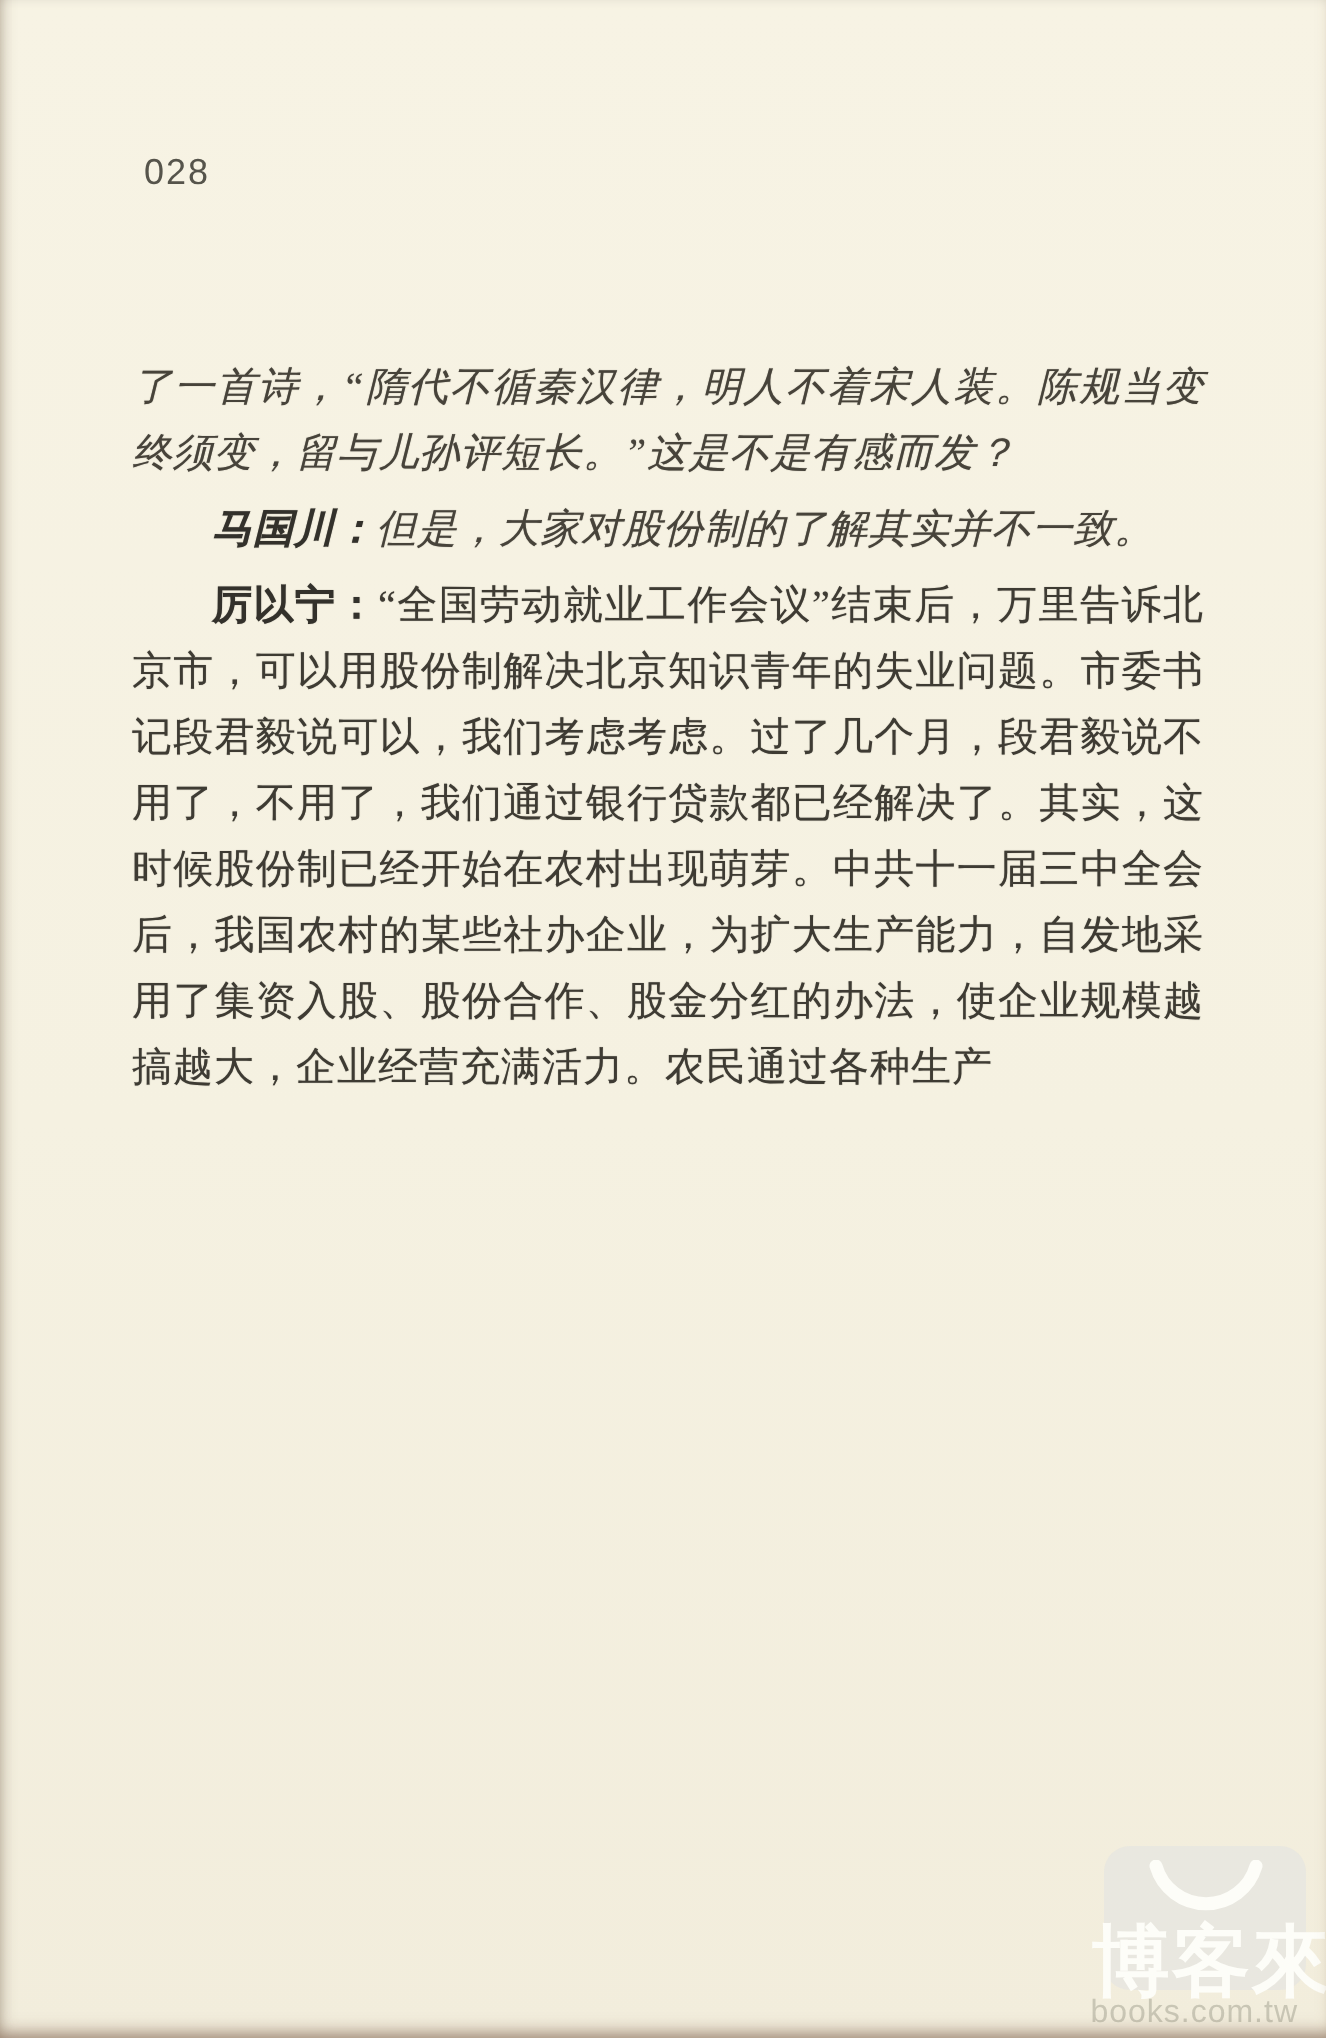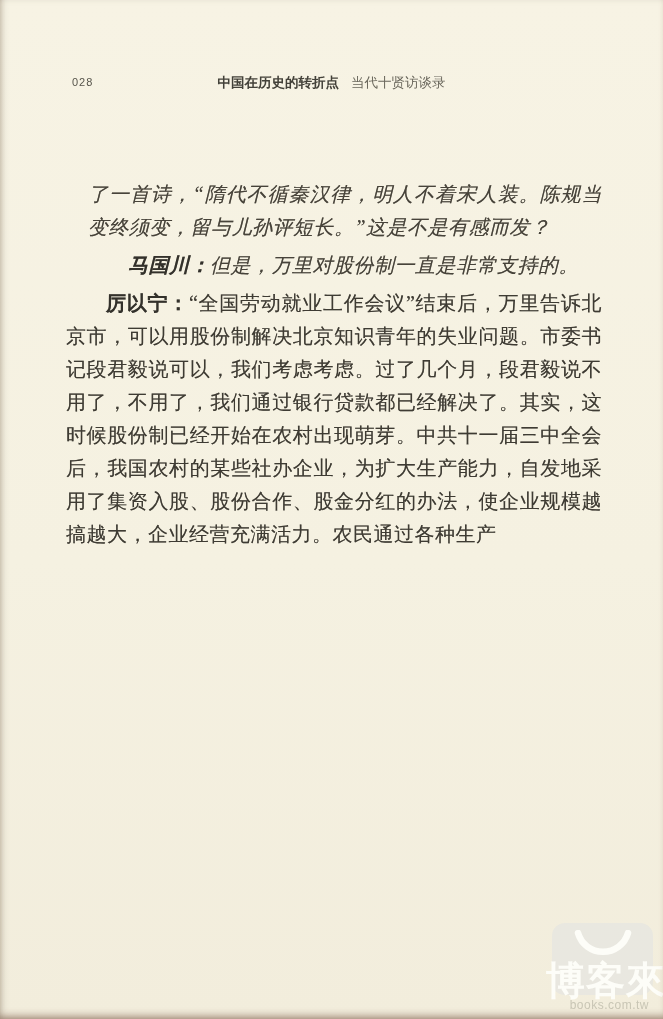--- a/index.html
+++ b/index.html
@@ -17,77 +17,74 @@
     box-shadow:
       inset 0 -7px 9px -5px rgba(120,80,62,0.50),
       inset 5px -5px 8px -5px rgba(105,88,70,0.45),
       inset 0 3px 5px -3px rgba(190,185,168,0.35);
   }
   
   .header{position:absolute;top:74px;left:0;width:100%;height:22px;}
   .pagenum{
     position:absolute;left:72px;top:2px;
     font-family:"Liberation Sans","DejaVu Sans",sans-serif;
-    font-size:11px;letter-spacing:1px;color:#56544b;
+    font-size:18px;letter-spacing:1px;color:#56544b;
   }
   .running-title{
     position:absolute;left:0;width:100%;text-align:center;
     font-size:13.5px;white-space:nowrap;
   }
   .rt-bold{font-weight:700;color:#434139;}
   .rt-light{font-weight:400;color:#6a675c;margin-left:12px;}
   
   .body-text{
     position:absolute;left:66px;top:178px;width:536px;
     font-size:20px;line-height:33px;letter-spacing:0.5px;
     color:#3e3b33;
     text-align:justify;text-justify:inter-ideograph;
     word-break:break-all;
     text-shadow:0 0 0.5px rgba(62,59,51,0.55);
   }
   .body-text p{margin:5px 0 0 0;text-indent:2em;}
   .body-text p.noindent{margin-top:0;text-indent:0;}
-  .body-text p.kai{font-style:italic;color:#47433a;margin-left:22px;}
+  .body-text p.kai{font-style:italic;color:#47433a;}
   .spk{font-weight:700;font-style:inherit;color:#33312b;}
   
   .watermark{position:absolute;left:0;top:0;width:100%;height:100%;pointer-events:none;}
   .wm-box{
     position:absolute;left:552px;top:923px;width:101px;height:72px;
     background:rgba(232,231,223,0.95);border-radius:13px;
     text-align:center;
   }
   .smile{display:block;margin:7px auto 0 auto;}
   .wm-text{
     margin-top:-2px;
     font-family:"Liberation Sans","DejaVu Sans",sans-serif;
     font-size:39px;font-weight:700;color:#fdfdf8;
     letter-spacing:1px;white-space:nowrap;
     margin-left:-6px;
   }
   .wm-site{
     position:absolute;right:14px;top:998px;
     font-family:"Liberation Sans","DejaVu Sans",sans-serif;
-    font-size:12px;color:#c9c6b5;letter-spacing:0.5px;
+    font-size:16px;color:#c9c6b5;letter-spacing:0.5px;
   }
 </style>
 </head>
 <body>
 
 <div class="page">
 
   <div class="header">
     <span class="pagenum">028</span>
-    <div class="running-title">
-      <span class="rt-bold">中国在历史的转折点</span><span class="rt-light">当代十贤访谈录</span>
-    </div>
   </div>
 
   <div class="body-text">
     <p class="kai noindent"><span>了一首诗，“隋代不循秦汉律，明人不着宋人装。陈规当变终须变，留与儿孙评短长。”这是不是有感而发？</span></p>
-    <p class="kai"><span class="spk">马国川：</span><span>但是，万里对股份制一直是非常支持的。</span></p>
+    <p class="kai"><span class="spk">马国川：</span><span>但是，大家对股份制的了解其实并不一致。</span></p>
     <p class="song"><span class="spk">厉以宁：</span><span>“全国劳动就业工作会议”结束后，万里告诉北京市，可以用股份制解决北京知识青年的失业问题。市委书记段君毅说可以，我们考虑考虑。过了几个月，段君毅说不用了，不用了，我们通过银行贷款都已经解决了。其实，这时候股份制已经开始在农村出现萌芽。中共十一届三中全会后，我国农村的某些社办企业，为扩大生产能力，自发地采用了集资入股、股份合作、股金分红的办法，使企业规模越搞越大，企业经营充满活力。农民通过各种生产</span></p>
   </div>
 
   <div class="watermark">
     <div class="wm-box">
       <svg class="smile" width="62" height="26" viewBox="0 0 62 26">
         <path d="M6 3 A 26 26 0 0 0 56 3" fill="none" stroke="#fdfdf8" stroke-width="6.5" stroke-linecap="round"></path>
       </svg>
       <div class="wm-text">博客來</div>
     </div>

